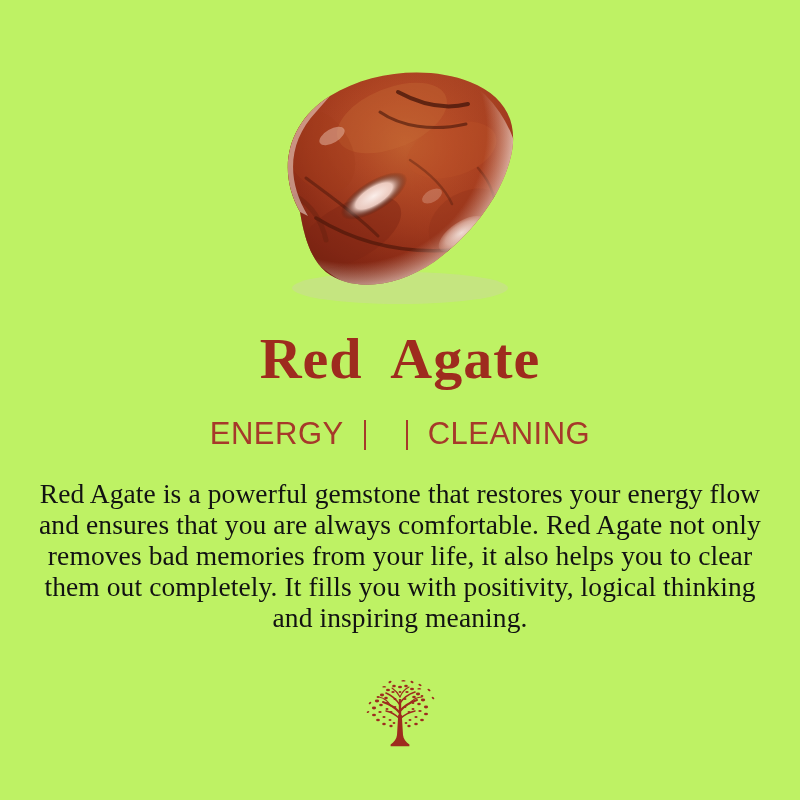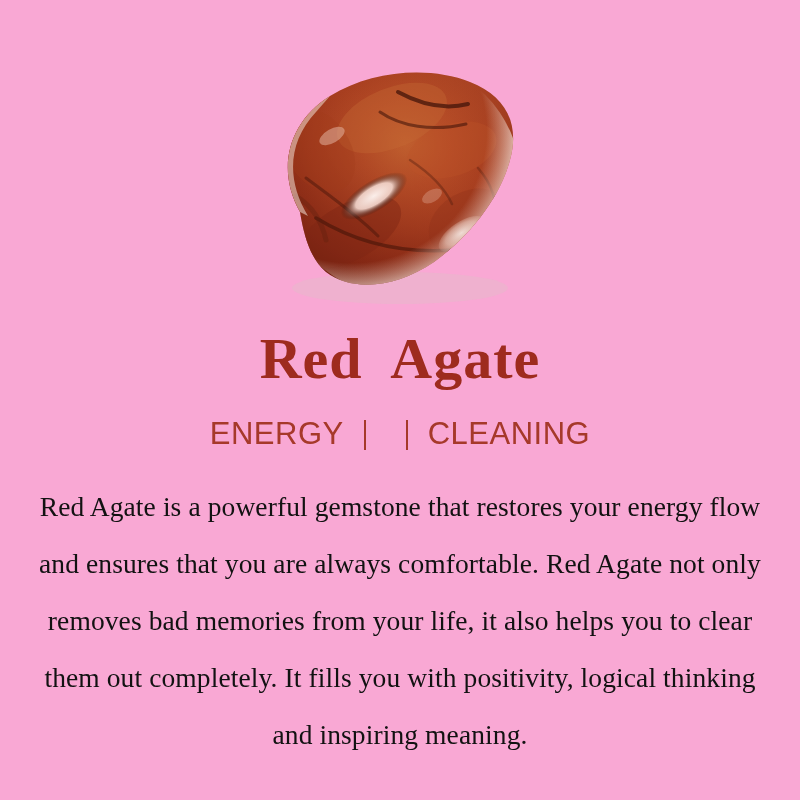--- a/index.html
+++ b/index.html
@@ -11,21 +11,21 @@
     width: 800px;
     height: 800px;
     overflow: hidden;
     font-family: "Liberation Serif", serif;
     position: relative;
   }
 
   .card {
     position: absolute;
     inset: 0;
-    background: #f9a8d4;
+    background: #bef264;
     display: flex;
     flex-direction: column;
     align-items: center;
   }
 
   
   .stone-area {
     position: relative;
     width: 800px;
     height: 330px;
@@ -78,21 +78,21 @@
     top: 1px;
   }
 
   
   .body-copy {
     margin-top: 26px;
     width: 752px;
     text-align: center;
     font-family: "Liberation Serif", serif;
     font-size: 27.5px;
-    line-height: 57px;
+    line-height: 31px;
     color: #121212;
     letter-spacing: 0.1px;
   }
 
   
   .logo-wrap {
     margin-top: 18px;
     display: flex;
     flex-direction: column;
     align-items: center;

